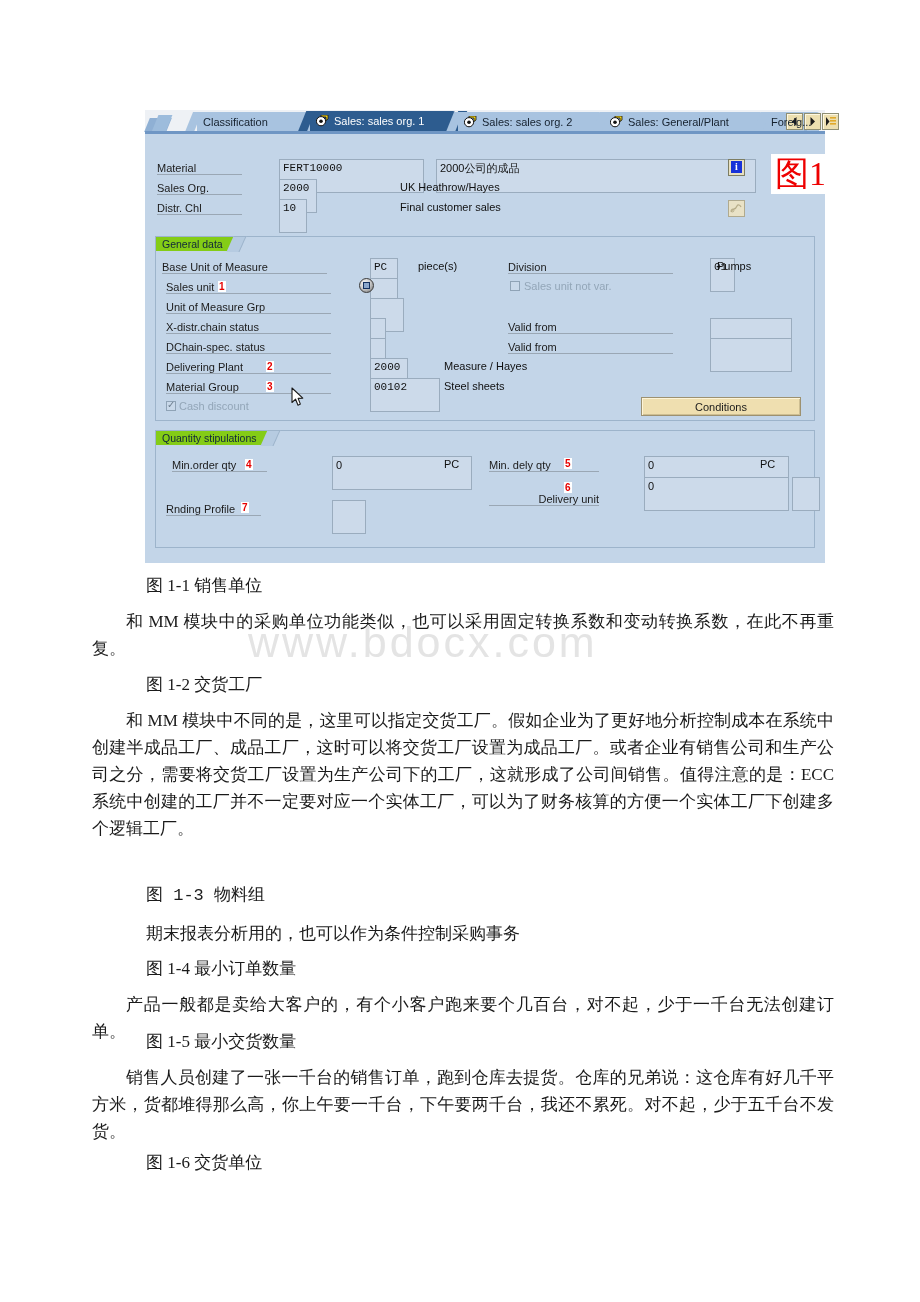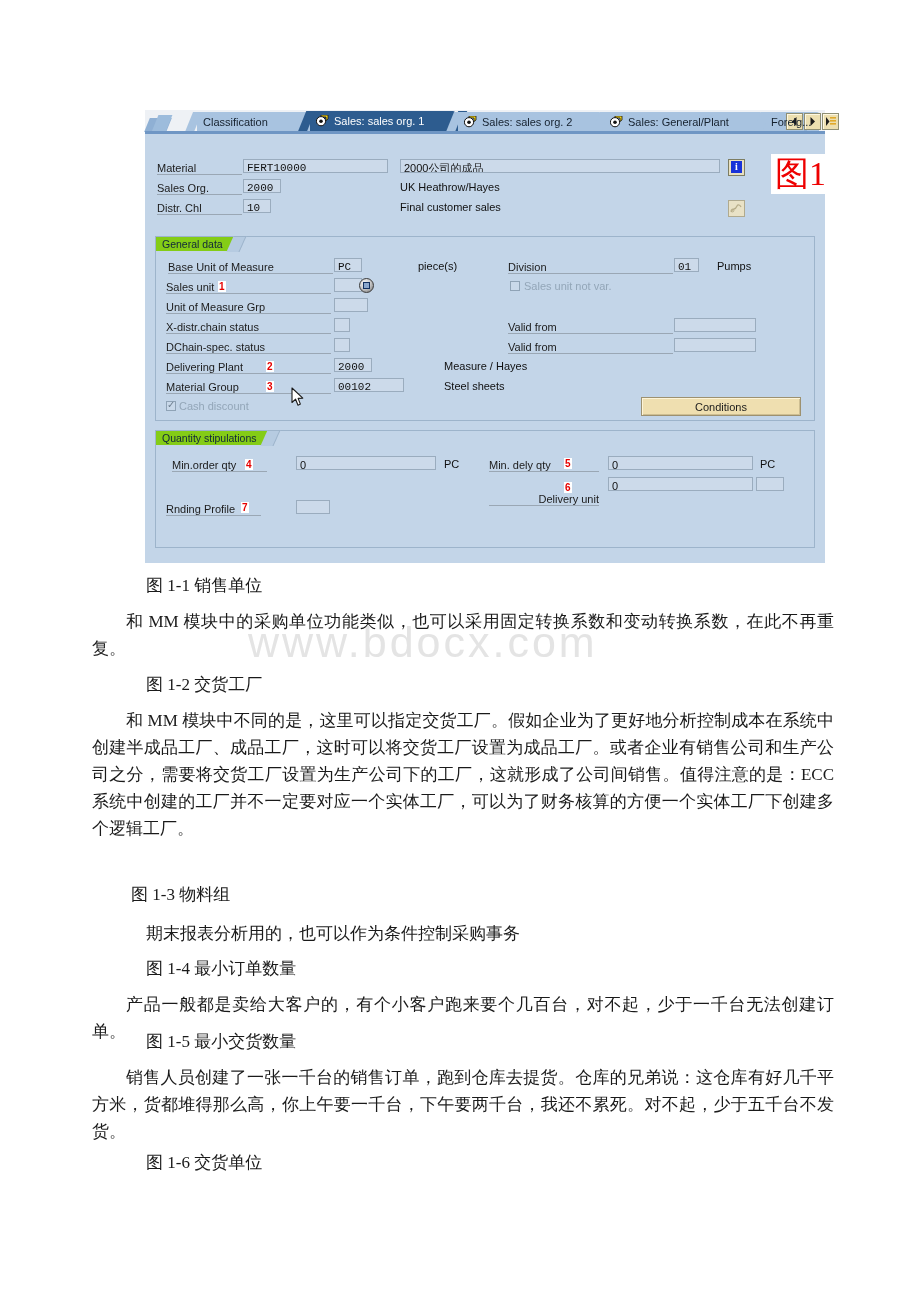--- a/index.html
+++ b/index.html
@@ -149,23 +149,24 @@
   .fld {
     position: absolute;
     background: #ccdaea;
     border: 1px solid #9aacbe;
     box-sizing: border-box;
     font-family: "Liberation Mono", "DejaVu Sans Mono", monospace;
     font-size: 11px;
     color: #101010;
     padding: 0 3px;
     line-height: 16px;
-    height: 14px;
+    height: 34px;
     white-space: nowrap;
     overflow: hidden;
+    margin-left: 36px;
   }
   .fld.sans {
     font-family: "Liberation Sans", sans-serif;
   }
   .txt {
     position: absolute;
     font-size: 11px;
     color: #101010;
     white-space: nowrap;
   }
@@ -445,21 +446,21 @@
         <path d="M2 11 C4 6, 6 10, 8 5 C9 3, 11 4, 12 6" stroke="#b8ae8a" stroke-width="1.3" fill="none"></path>
         <circle cx="3.5" cy="9.5" r="1.4" fill="none" stroke="#b8ae8a" stroke-width="1"></circle>
       </svg>
   </div>
 
   <div class="fig-tag" style="left:614px;top:44px;margin-left:12px;">图1</div>
 
   <div class="groupbox" style="left:10px;top:126px;width:660px;height:185px;">
     <div class="groupbox-title">General data</div>
 
-    <div class="lbl lbl-ul" style="left:12px;top:24px;width:165px;">Base Unit of Measure</div>
+    <div class="lbl lbl-ul" style="left:6px;top:24px;width:165px;">Base Unit of Measure</div>
     <div class="fld" style="left:178px;top:21px;width:28px;">PC</div>
     <div class="txt" style="left:262px;top:23px;">piece(s)</div>
     <div class="lbl lbl-ul" style="left:352px;top:24px;width:165px;">Division</div>
     <div class="fld" style="left:518px;top:21px;width:25px;">01</div>
     <div class="txt" style="left:561px;top:23px;">Pumps</div>
 
     <div class="lbl lbl-ul" style="left:10px;top:44px;width:165px;">Sales unit</div>
     <div class="num" style="left:62px;top:44px;">1</div>
     <div class="fld" style="left:178px;top:41px;width:28px;"></div>
     <div class="mc-btn" style="left:203px;top:41px;"></div>
@@ -523,20 +524,20 @@
     <div class="fld" style="left:140px;top:69px;width:34px;"></div>
   </div>
 
 </div>
 
 <div class="doc">
   <div class="cap" style="left:146px;top:574px;">图 1-1 销售单位</div>
   <div class="para" style="left:92px;top:608px;width:742px;text-indent:34px;">和 MM 模块中的采购单位功能类似，也可以采用固定转换系数和变动转换系数，在此不再重复。</div>
   <div class="cap" style="left:146px;top:673px;">图 1-2 交货工厂</div>
   <div class="para" style="left:92px;top:707px;width:742px;text-indent:34px;">和 MM 模块中不同的是，这里可以指定交货工厂。假如企业为了更好地分析控制成本在系统中创建半成品工厂、成品工厂，这时可以将交货工厂设置为成品工厂。或者企业有销售公司和生产公司之分，需要将交货工厂设置为生产公司下的工厂，这就形成了公司间销售。值得注意的是：ECC 系统中创建的工厂并不一定要对应一个实体工厂，可以为了财务核算的方便一个实体工厂下创建多个逻辑工厂。</div>
-  <div class="cap" style="left:131px;top:883px;">图 1-3 物料组</div>
+  <div class="cap" style="left:146px;top:883px;font-family:Liberation Mono, monospace;">图 1-3 物料组</div>
   <div class="para" style="left:146px;top:920px;width:690px;">期末报表分析用的，也可以作为条件控制采购事务</div>
   <div class="cap" style="left:146px;top:957px;">图 1-4 最小订单数量</div>
   <div class="para" style="left:92px;top:991px;width:742px;text-indent:34px;">产品一般都是卖给大客户的，有个小客户跑来要个几百台，对不起，少于一千台无法创建订单。</div>
   <div class="cap" style="left:146px;top:1030px;">图 1-5 最小交货数量</div>
   <div class="para" style="left:92px;top:1064px;width:742px;text-indent:34px;">销售人员创建了一张一千台的销售订单，跑到仓库去提货。仓库的兄弟说：这仓库有好几千平方米，货都堆得那么高，你上午要一千台，下午要两千台，我还不累死。对不起，少于五千台不发货。</div>
   <div class="cap" style="left:146px;top:1151px;">图 1-6 交货单位</div>
 </div>
 
 </body></html>

